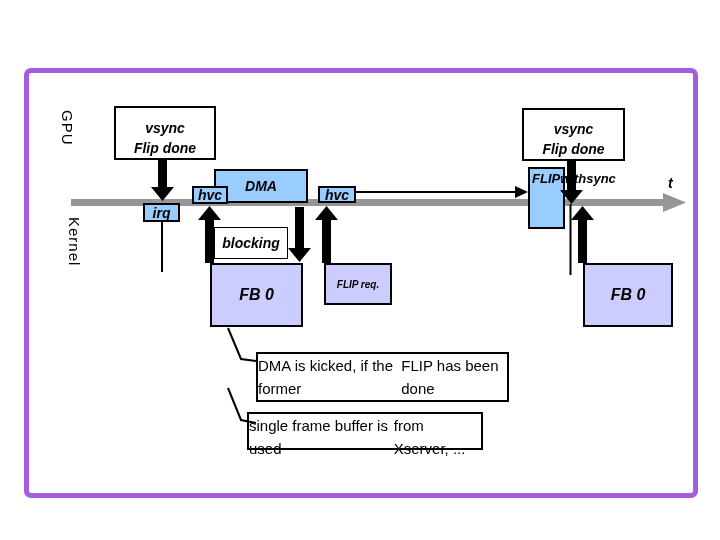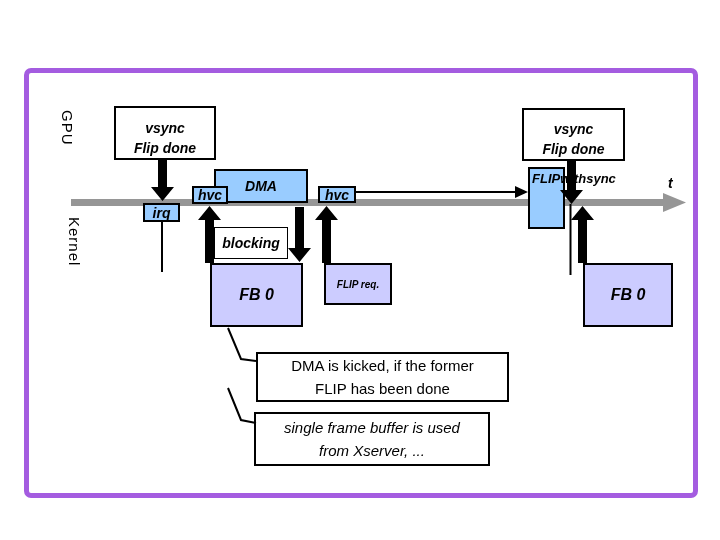--- a/index.html
+++ b/index.html
@@ -25,23 +25,23 @@
     background:#fff;border:2px solid #000;text-align:center;
     font-style:italic;font-weight:bold;font-size:14px;line-height:20px;
     display:flex;flex-direction:column;justify-content:flex-end;
   }
   .buf{
     background:var(--buffer-lavender,#ccccff);border:2px solid #000;
     font-style:italic;font-weight:bold;font-size:16px;
     display:flex;align-items:center;justify-content:center;
   }
   .callout{
-    background:#fff;border:2px solid #000;text-align:center;
+    background:#fff;border:2px solid #000;
     font-size:15px;line-height:23px;
-    display:flex;flex-direction:column;justify-content:center;
+    display:flex;flex-direction:row;justify-content:center;
   }
   #flip-with-sync{
     justify-content:flex-start;align-items:flex-start;flex-direction:row;display:flex;
     font-size:13px;line-height:20px;padding-left:2px;
   }
   #blocking{
     background:#fff;border:1px solid #000;font-style:italic;font-weight:bold;font-size:14px;
     display:flex;align-items:center;justify-content:center;
   }
   #t-label{font-style:italic;font-weight:bold;font-size:14px;}
@@ -94,21 +94,21 @@
 
   <div class="abs buf" style="left:324px;top:263px;width:68px;height:42px;font-size:10px;">FLIP req.</div>
 
   <div class="abs buf" style="left:583px;top:263px;width:90px;height:64px;">FB 0</div>
 
   <div class="abs callout" style="left:256px;top:352px;width:253px;height:50px;">
     <span>DMA is kicked, if the former</span>
     <span>FLIP has been done</span>
   </div>
 
-  <div class="abs callout" style="left:254px;top:412px;width:236px;height:54px;font-style:italic;">
+  <div class="abs callout" style="left:247px;top:412px;width:236px;height:38px;">
     <span>single frame buffer is used</span>
     <span>from Xserver, ...</span>
   </div>
 
   <svg class="layer" viewBox="0 0 720 540">
 
     <polygon class="blk" points="158,160 167,160 167,187 174,187 162.5,201 151,187 158,187"></polygon>
 
     <line class="blk-line" x1="162" y1="222" x2="162" y2="272"></line>
 

